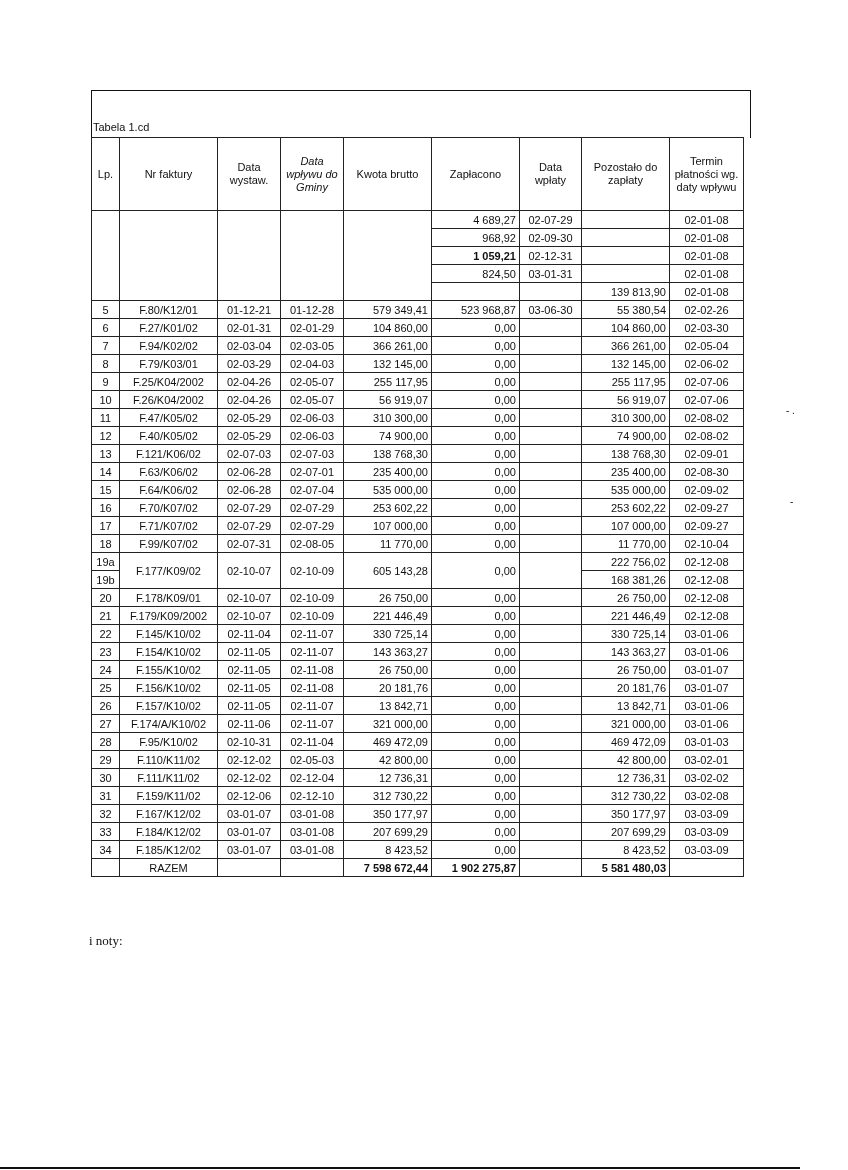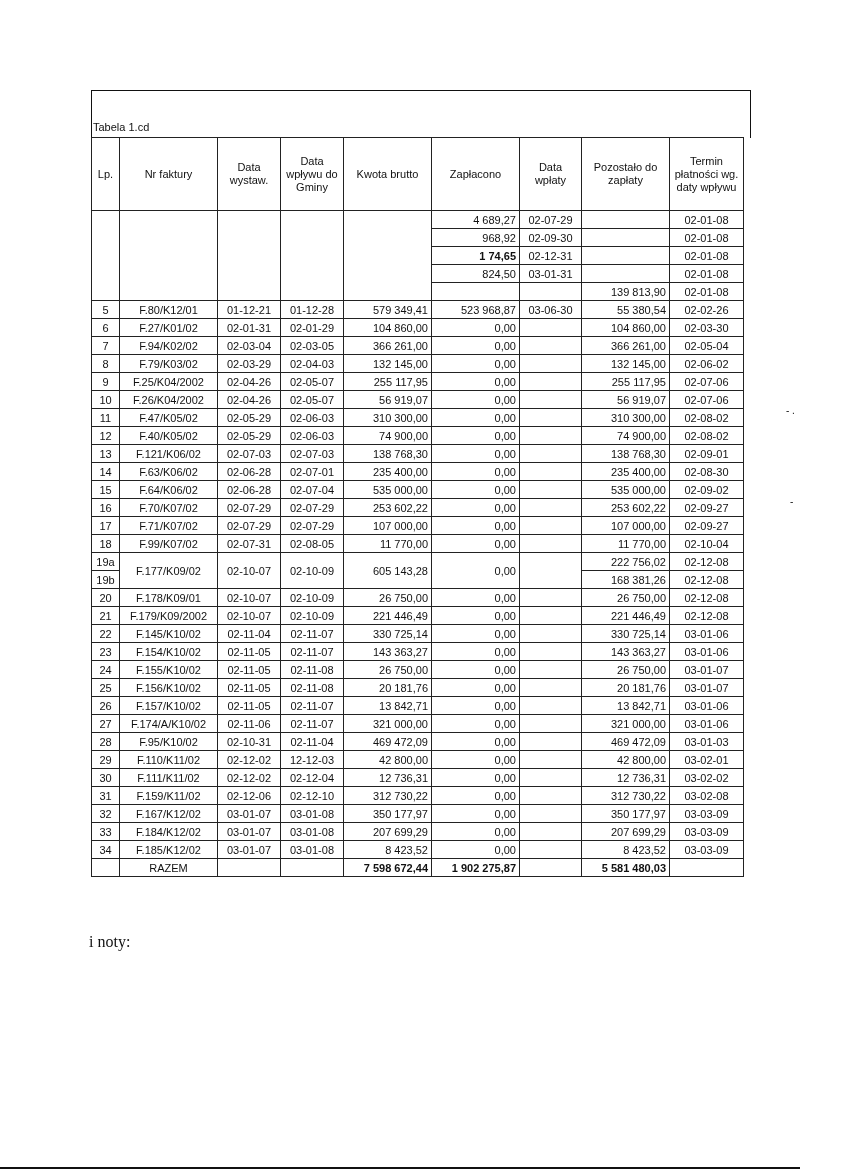--- a/index.html
+++ b/index.html
@@ -8,27 +8,27 @@
   .page { position: absolute; left: 0; top: 0; width: 848px; height: 1170px; }
   .frame-top { position: absolute; left: 91px; top: 90px; width: 658px; height: 47px;
                border: 1px solid #111; border-bottom: none; }
   .caption { position: absolute; left: 93px; top: 121px; font-size: 11px; }
   table.inv { position: absolute; left: 91px; top: 137px; border-collapse: collapse;
               font-size: 11px; table-layout: fixed; }
   table.inv th, table.inv td { border: 1px solid #222; padding: 0 3px; height: 17px;
               white-space: nowrap; overflow: hidden; line-height: 16px; }
   table.inv thead th { font-weight: normal; height: 72px; text-align: center;
               line-height: 13px; vertical-align: middle; white-space: normal; }
-  th.italic { }
+  th.italic { font-style: italic; }
   td.c { text-align: center; }
   td.r { text-align: right; }
   tr.total td { font-weight: normal; }
   tr.total td.bold { font-weight: bold; }
   .notes { position: absolute; left: 89px; top: 933px; font-family: "Liberation Serif", serif;
-           font-size: 16px; }
+           font-size: 13px; }
   .bottom-rule { position: absolute; left: 0; top: 1167px; width: 800px; height: 2px; background: #111; }
   .margin-mark { position: absolute; font-size: 10px; }
 </style>
 </head>
 <body>
 
 <div class="page">
   <div class="frame-top"></div>
   <div class="caption">Tabela 1.cd</div>
 
@@ -70,21 +70,21 @@
         <td class="r"></td>
         <td class="c">02-01-08</td>
       </tr>
       <tr>
         <td class="r">968,92</td>
         <td class="c">02-09-30</td>
         <td class="r"></td>
         <td class="c">02-01-08</td>
       </tr>
       <tr>
-        <td class="r" style="font-weight:bold">1 74,65</td>
+        <td class="r" style="font-weight:bold">1 059,21</td>
         <td class="c">02-12-31</td>
         <td class="r"></td>
         <td class="c">02-01-08</td>
       </tr>
       <tr>
         <td class="r">824,50</td>
         <td class="c">03-01-31</td>
         <td class="r"></td>
         <td class="c">02-01-08</td>
       </tr>
@@ -122,21 +122,21 @@
           <td class="c">02-03-04</td>
           <td class="c">02-03-05</td>
           <td class="r">366 261,00</td>
           <td class="r">0,00</td>
           <td class="c"></td>
           <td class="r">366 261,00</td>
           <td class="c">02-05-04</td>
         </tr>
         <tr>
           <td class="c">8</td>
-          <td class="c">F.79/K03/02</td>
+          <td class="c">F.79/K03/01</td>
           <td class="c">02-03-29</td>
           <td class="c">02-04-03</td>
           <td class="r">132 145,00</td>
           <td class="r">0,00</td>
           <td class="c"></td>
           <td class="r">132 145,00</td>
           <td class="c">02-06-02</td>
         </tr>
         <tr>
           <td class="c">9</td>
@@ -360,21 +360,21 @@
           <td class="r">469 472,09</td>
           <td class="r">0,00</td>
           <td class="c"></td>
           <td class="r">469 472,09</td>
           <td class="c">03-01-03</td>
         </tr>
         <tr>
           <td class="c">29</td>
           <td class="c">F.110/K11/02</td>
           <td class="c">02-12-02</td>
-          <td class="c">12-12-03</td>
+          <td class="c">02-05-03</td>
           <td class="r">42 800,00</td>
           <td class="r">0,00</td>
           <td class="c"></td>
           <td class="r">42 800,00</td>
           <td class="c">03-02-01</td>
         </tr>
         <tr>
           <td class="c">30</td>
           <td class="c">F.111/K11/02</td>
           <td class="c">02-12-02</td>

